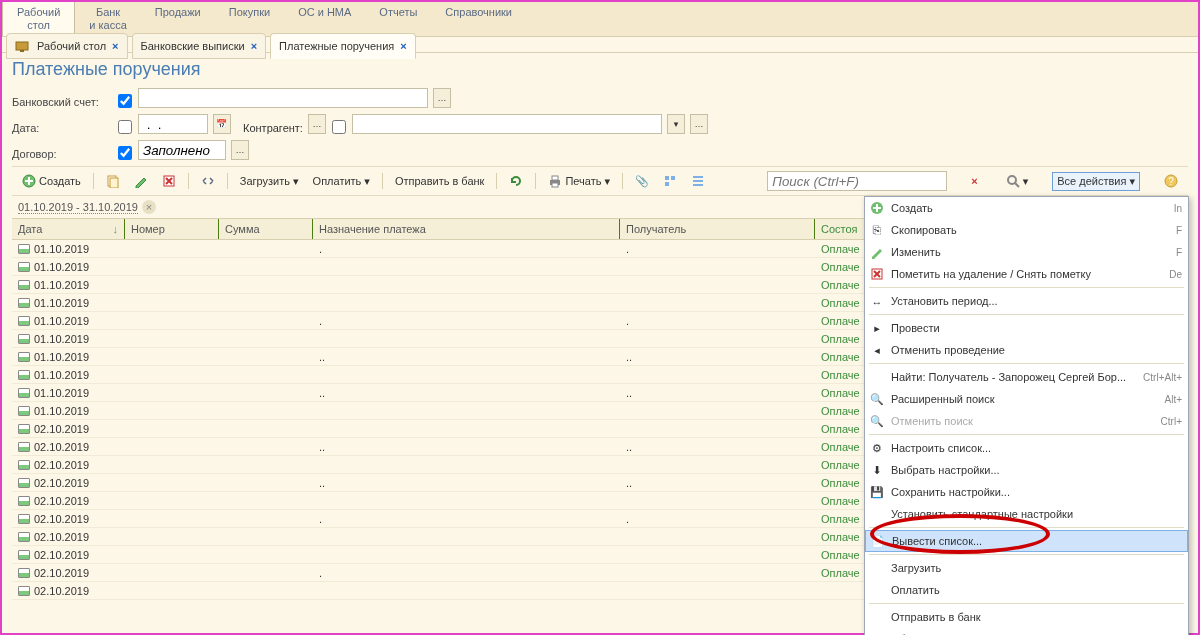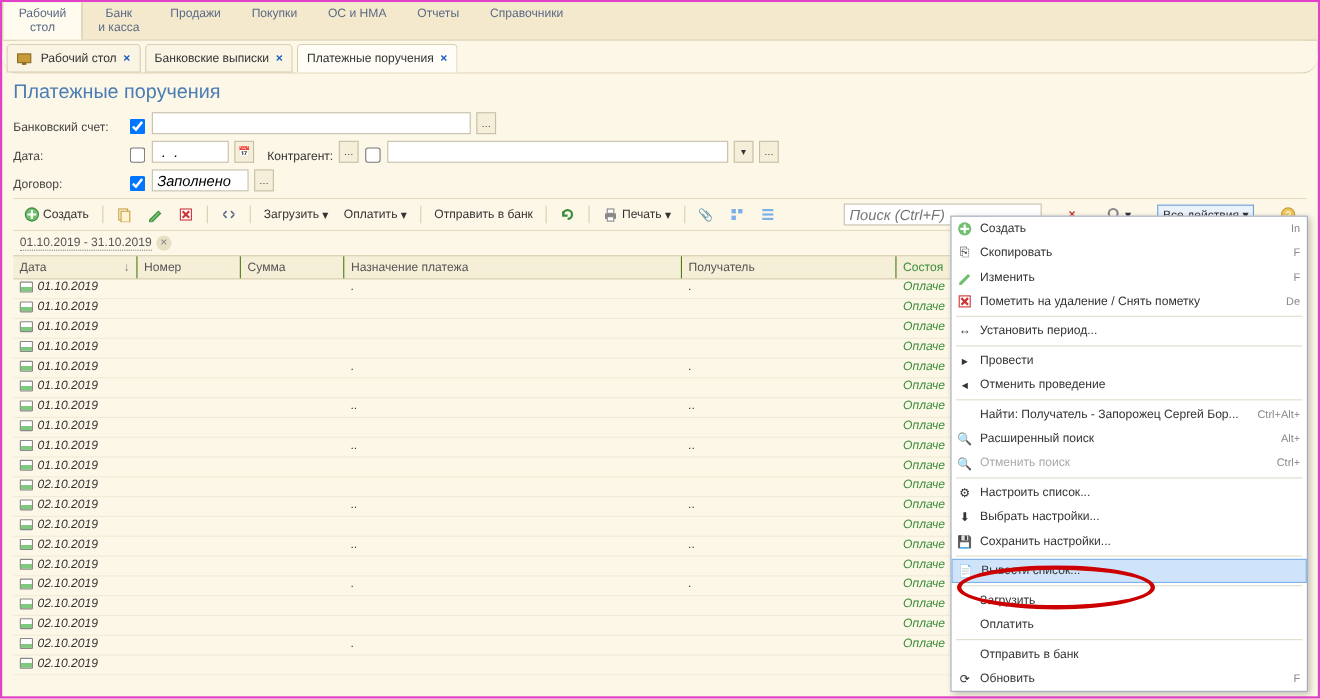--- a/index.html
+++ b/index.html
@@ -1,40 +1,40 @@
 <!DOCTYPE html>
 <html><head>
 <meta charset="utf-8">
 <style>
   * { box-sizing: border-box; margin: 0; padding: 0; }
   body { font-family: Arial, sans-serif; font-size: 11px; background: #fdf7e8; width: 1200px; height: 635px; overflow: hidden; border: 2px solid #e142c8; color: #333; }
   .main-menu { display: flex; background: #f4e9cd; border-bottom: 1px solid #d8ceb0; height: 35px; }
   .main-menu-item { padding: 4px 14px 0 14px; text-align: center; color: #5a6a85; cursor: pointer; line-height: 1.2; }
   .main-menu-item.active { background: #fffbee; border-left: 1px solid #c9bf9f; border-right: 1px solid #c9bf9f; text-align: center; }
-  .tab-strip { display: flex; align-items: center; background: #fdf7e8; border-bottom: 1px solid #d8ceb0; height: 30px; padding: 2px 4px 0; gap: 4px; border-radius: 15px; }
+  .tab-strip { display: flex; align-items: center; background: #fdf7e8; border-bottom: 1px solid #d8ceb0; height: 16px; padding: 2px 4px 0; gap: 4px; }
   .tab { display: flex; align-items: center; gap: 6px; padding: 4px 8px; border: 1px solid #d8ceb0; border-radius: 4px 4px 0 0; background: #f9f4e3; cursor: pointer; height: 26px; }
   .tab.active { background: #fffdf5; border-bottom-color: #fffdf5; }
   .tab-close { font-weight: bold; color: #1d5fbe; cursor: pointer; font-family: sans-serif; }
   .content { padding: 6px 10px; }
   .page-title { color: #4a7db3; font-size: 18px; margin-bottom: 6px; }
   .filter-row { display: flex; align-items: flex-end; gap: 6px; margin-bottom: 4px; height: 22px; }
   .filter-label { width: 100px; color: #444; }
   .chk { width: 14px; height: 14px; }
   .field { border: 1px solid #c5bfa6; background: #fff; height: 20px; padding: 2px 4px; }
   .field-btn { width: 18px; height: 20px; border: 1px solid #c5bfa6; background: #f5efd9; cursor: pointer; font-size: 9px; display: inline-flex; align-items: center; justify-content: center; margin-left: -1px; }
   .toolbar { display: flex; align-items: center; gap: 6px; padding: 4px 6px; border-top: 1px solid #e4dcc2; border-bottom: 1px solid #e4dcc2; margin-top: 6px; background: #fdf7e8; position: relative; }
   .tb-btn { display: inline-flex; align-items: center; gap: 3px; padding: 2px 4px; cursor: pointer; border-radius: 2px; }
   .tb-sep { width: 1px; height: 16px; background: #d8ceb0; margin: 0 2px; }
   .search-box { margin-left: auto; display: flex; align-items: center; gap: 20px; }
   .search-input { width: 180px; height: 20px; border: 1px solid #c5bfa6; padding: 2px 4px; color: #999; font-style: italic; }
   .period-bar { padding: 4px 6px; display: flex; align-items: center; gap: 4px; }
   .grid-header { display: flex; background: #f5efd8; border: 1px solid #d8ceb0; border-left: none; border-right: none; height: 22px; }
   .grid-header-cell { padding: 4px 6px; border-right: 1px solid #4d7c0f; color: #555; display: flex; align-items: center; }
   .grid-body { overflow-y: auto; height: 360px; }
-  .grid-row { display: flex; height: 18px; align-items: flex-start; border-bottom: 1px solid #f0ead6; font-style: italic; }
+  .grid-row { display: flex; height: 18px; align-items: center; border-bottom: 1px solid #f0ead6; }
   .grid-cell { padding: 1px 6px; overflow: hidden; white-space: nowrap; }
   .col-date { width: 113px; display: flex; align-items: center; gap: 4px; }
   .col-num { width: 94px; text-align: right; }
   .col-sum { width: 94px; text-align: right; }
   .col-purpose { width: 307px; }
   .col-recipient { width: 195px; }
   .col-status { width: 60px; color: #3b8d3b; }
   .doc-icon { width: 12px; height: 10px; background: linear-gradient(#fff 50%, #7fc97f 50%); border: 1px solid #888; border-radius: 1px; display: inline-block; }
   .context-menu { position: absolute; top: 196px; left: 864px; width: 325px; background: #fff; border: 1px solid #9da7b5; box-shadow: 2px 2px 6px rgba(0,0,0,0.25); z-index: 100; }
   .cm-item { display: flex; align-items: center; height: 22px; padding: 0 6px 0 26px; position: relative; cursor: pointer; }
@@ -450,20 +450,24 @@
       <span>Настроить список...</span>
     </div>
     <div class="cm-item">
       <span class="cm-icon">⬇</span>
       <span>Выбрать настройки...</span>
     </div>
     <div class="cm-item">
       <span class="cm-icon">💾</span>
       <span>Сохранить настройки...</span>
     </div>
+    <div class="cm-item">
+      <span class="cm-icon"></span>
+      <span>Установить стандартные настройки</span>
+    </div>
     <div class="cm-sep"></div>
     <div class="cm-item hl">
       <span class="cm-icon">📄</span>
       <span>Вывести список...</span>
     </div>
     <div class="cm-sep"></div>
     <div class="cm-item">
       <span class="cm-icon"></span>
       <span>Загрузить</span>
     </div>

